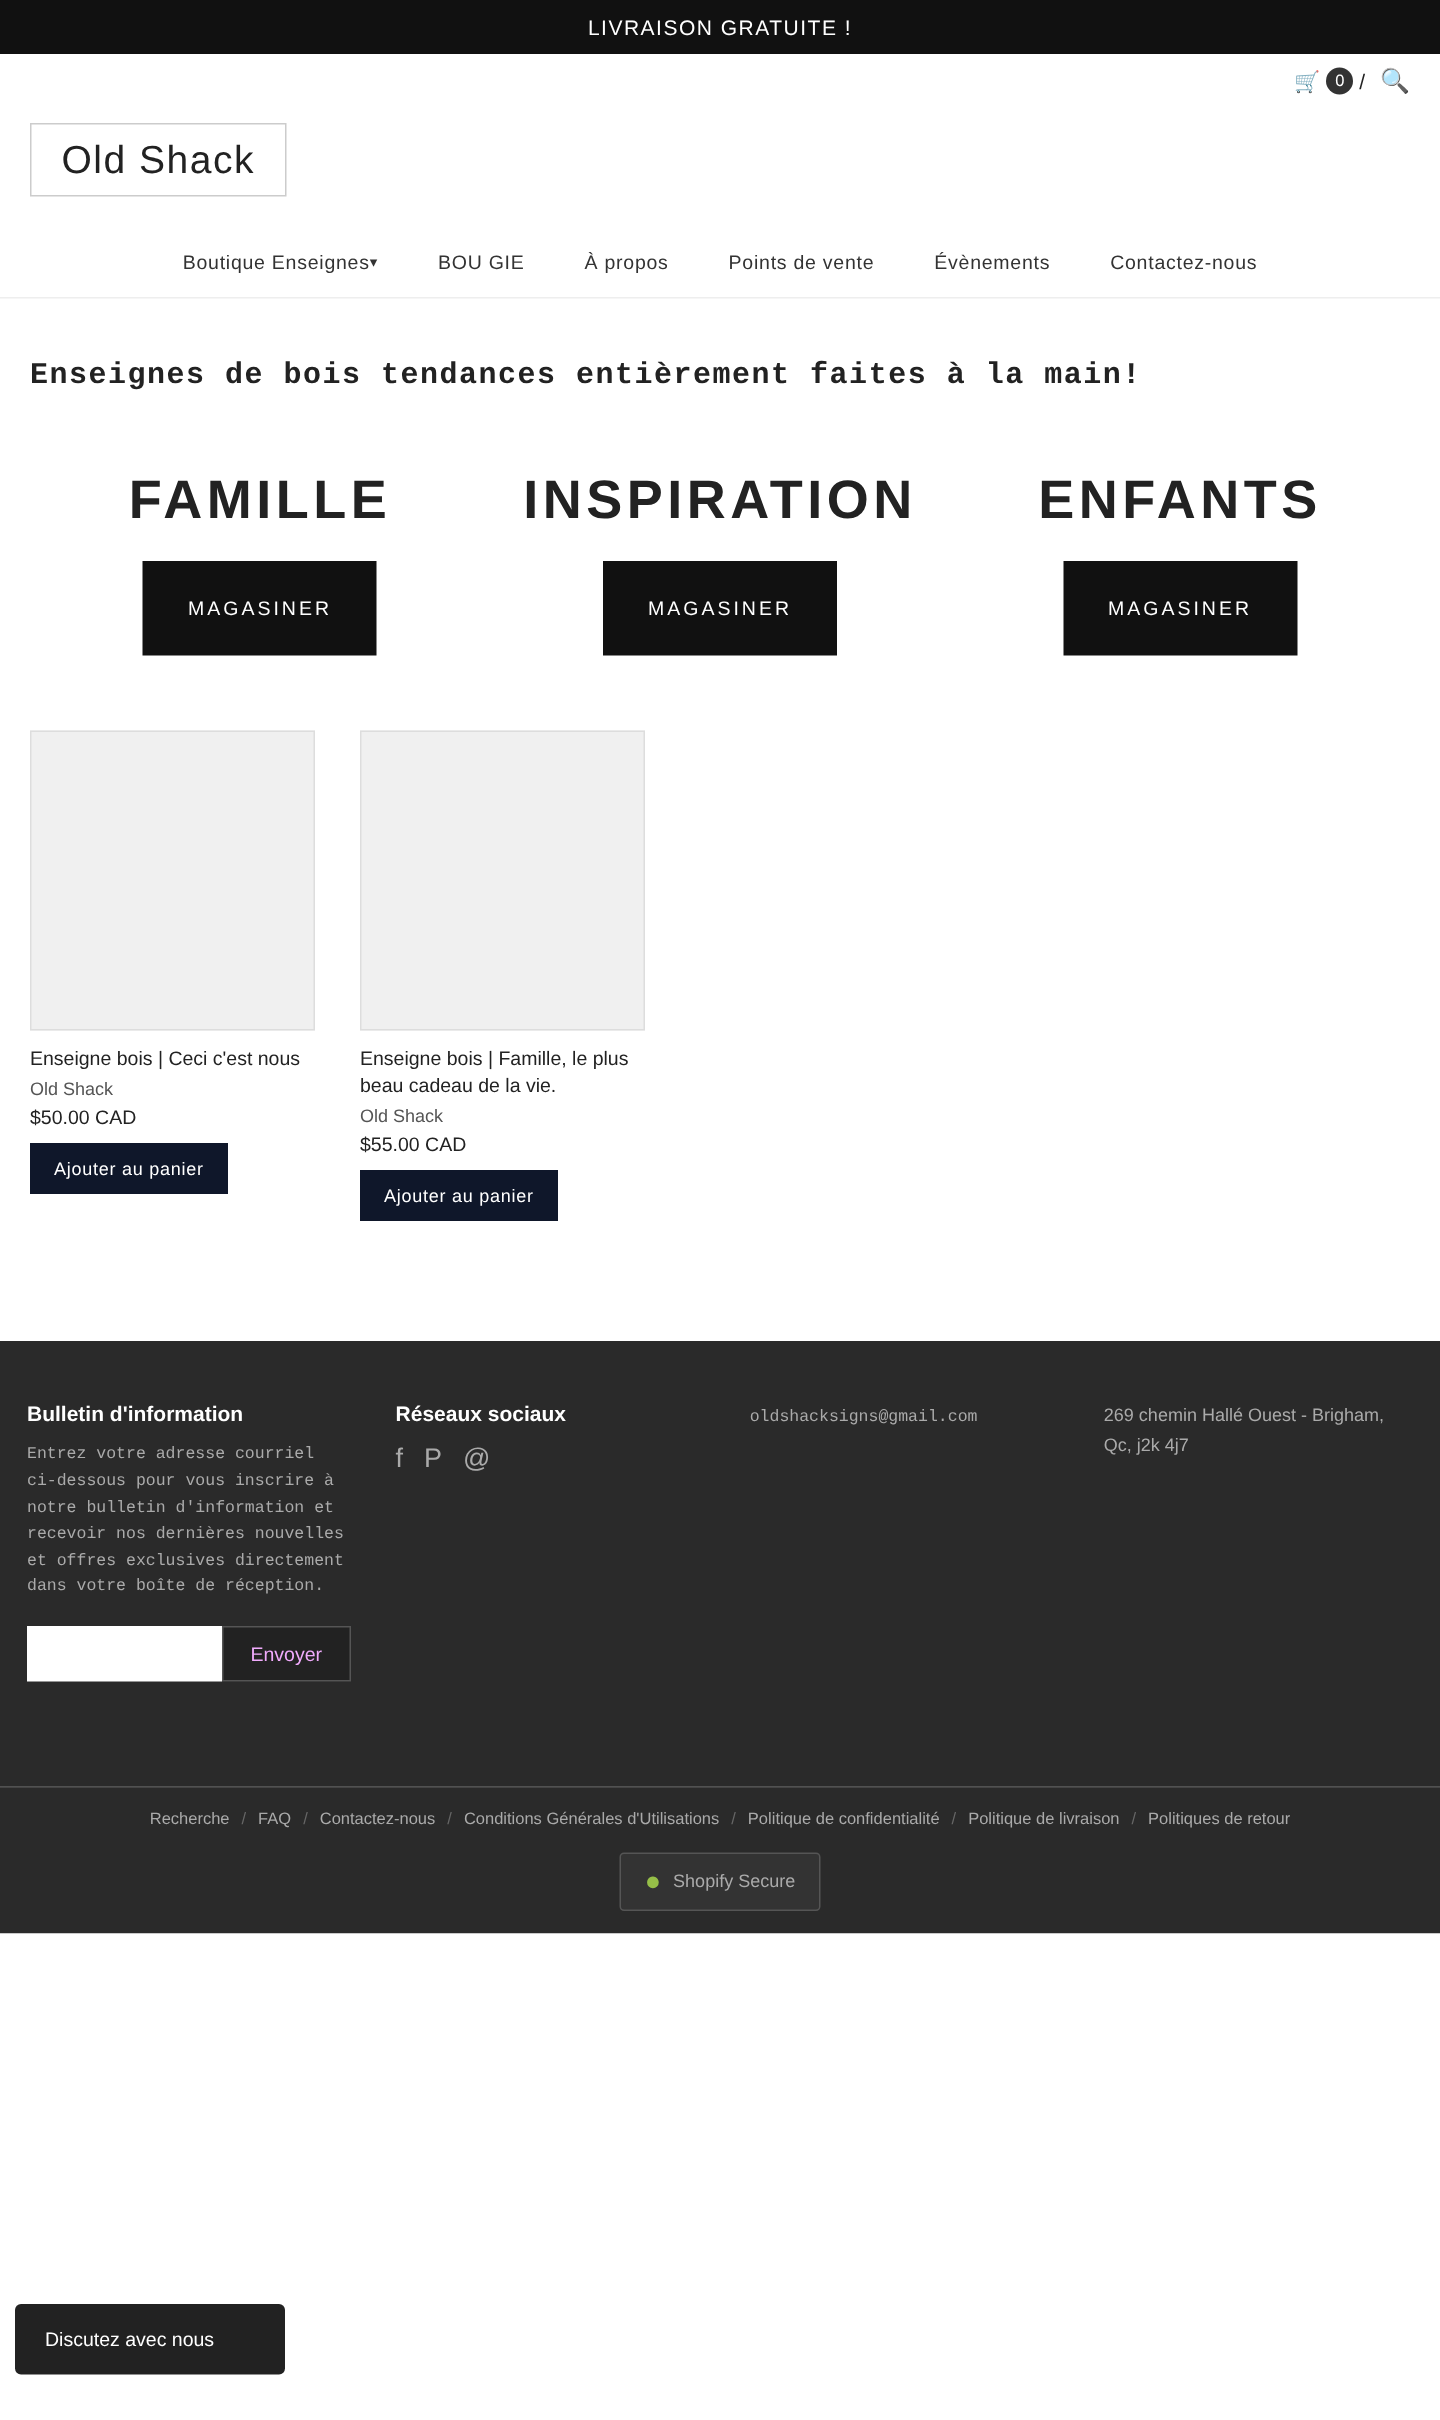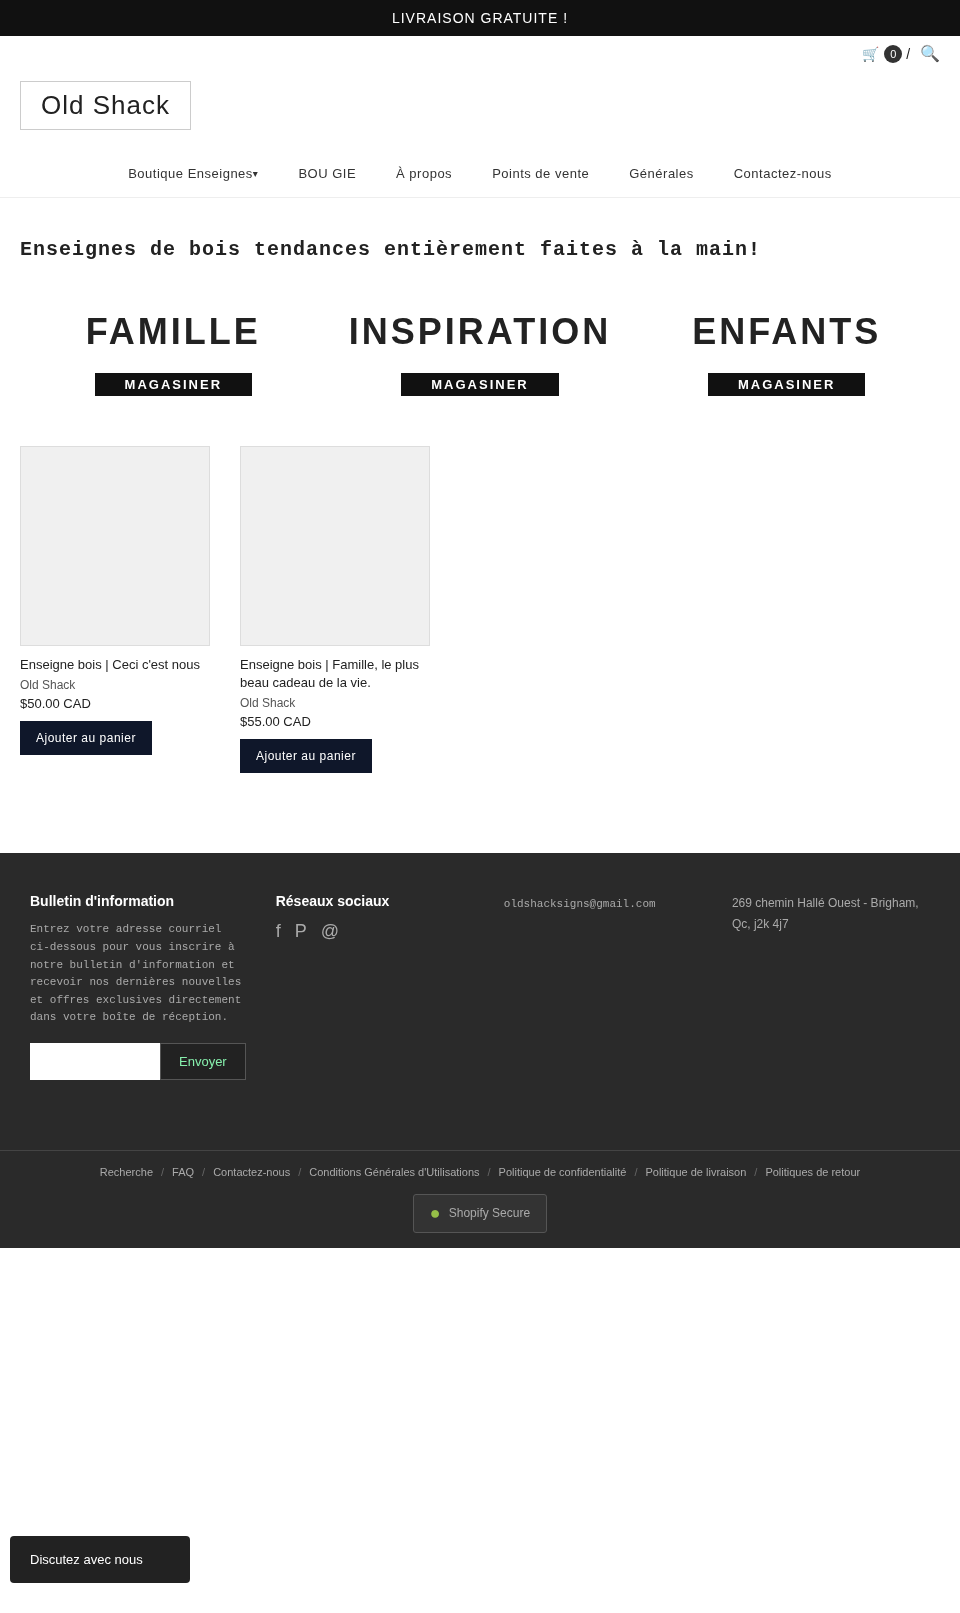--- a/index.html
+++ b/index.html
@@ -115,25 +115,25 @@
     .category-title {
       font-size: 36px;
       font-weight: bold;
       letter-spacing: 3px;
       font-family: Arial, sans-serif;
     }
     .magasiner-btn {
       background: #111;
       color: #fff;
       border: none;
-      padding: 4px 30px;
+      padding: 24px 30px;
       font-size: 13px;
       letter-spacing: 2px;
       cursor: pointer;
-      font-weight: bold;
+      font-weight: normal;
     }
 
     
     .featured-section {
       padding: 20px 20px;
     }
     .featured-title {
       font-size: 22px;
       font-weight: normal;
       margin-bottom: 20px;
@@ -174,21 +174,21 @@
       padding: 10px 16px;
       font-size: 12px;
       cursor: pointer;
       letter-spacing: 0.5px;
     }
 
     
     .footer {
       background: #2a2a2a;
       color: #ccc;
-      padding: 40px 30px;
+      padding: 40px 18px;
       margin-top: 60px;
     }
     .footer-grid {
       display: grid;
       grid-template-columns: 1fr 1fr 1fr 1fr;
       gap: 30px;
       margin-bottom: 30px;
     }
     .footer-col-title {
       font-size: 14px;
@@ -229,21 +229,21 @@
     }
     .newsletter-input {
       background: #fff;
       border: none;
       padding: 10px;
       width: 130px;
       font-size: 12px;
     }
     .newsletter-btn {
       background: #222;
-      color: #86efac;
+      color: #f0abfc;
       border: 1px solid #555;
       padding: 10px 18px;
       font-size: 13px;
       cursor: pointer;
     }
 
     
     .footer-bottom {
       background: #2a2a2a;
       border-top: 1px solid #444;
@@ -351,21 +351,21 @@
   <nav>
     <a>
       <span class="nav-dropdown">
         <span>Boutique Enseignes</span>
         <span class="nav-dropdown-arrow">▾</span>
       </span>
     </a>
     <a>BOU GIE</a>
     <a>À propos</a>
     <a>Points de vente</a>
-    <a>Générales</a>
+    <a>Évènements</a>
     <a>Contactez-nous</a>
   </nav>
 </header>
 
 <div class="hero-text">
   <span>Enseignes de bois tendances entièrement faites à la main!</span>
 </div>
 
 <div class="categories">
   <div class="category-item">

